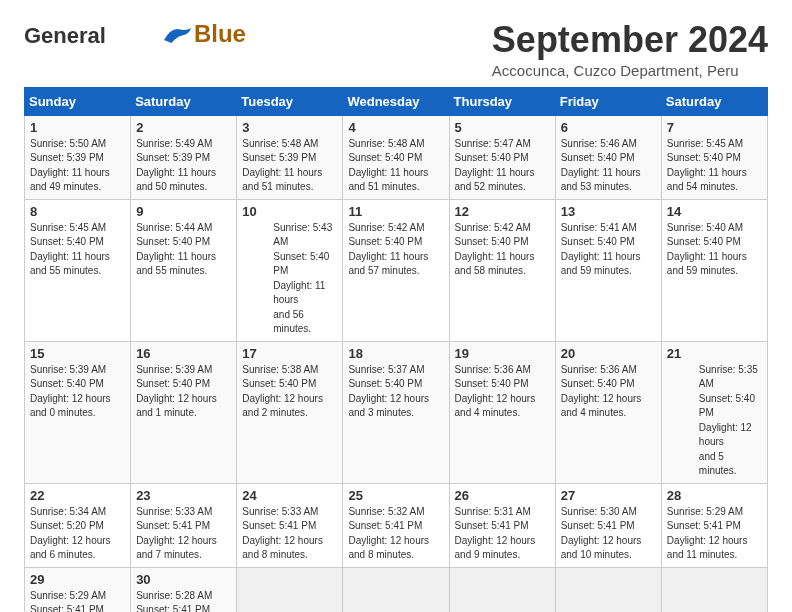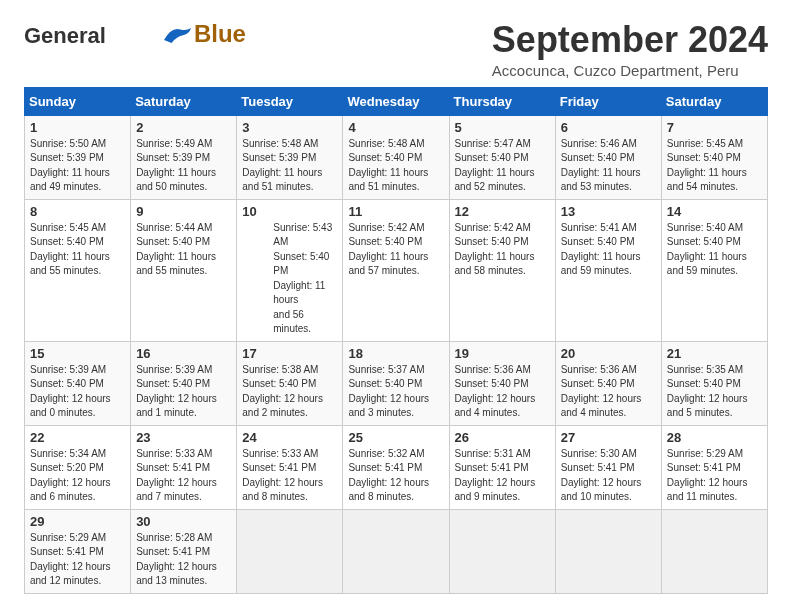--- a/index.html
+++ b/index.html
@@ -262,21 +262,21 @@
         </td>
         <td>
           <span class="day-num">20</span>
           <div class="day-info" style="white-space: pre-line;">Sunrise: 5:36 AM
 Sunset: 5:40 PM
 Daylight: 12 hours
 and 4 minutes.</div>
         </td>
         <td>
           <span class="day-num">21</span>
-          <div class="day-info" style="white-space: pre-line;">Sunrise: 5:35 AM
+          <div class="day-info" style="white-space: pre-line; margin-left: 32px;">Sunrise: 5:35 AM
 Sunset: 5:40 PM
 Daylight: 12 hours
 and 5 minutes.</div>
         </td>
       </tr>
       <tr>
         <td>
           <span class="day-num">22</span>
           <div class="day-info" style="white-space: pre-line;">Sunrise: 5:34 AM
 Sunset: 5:20 PM

